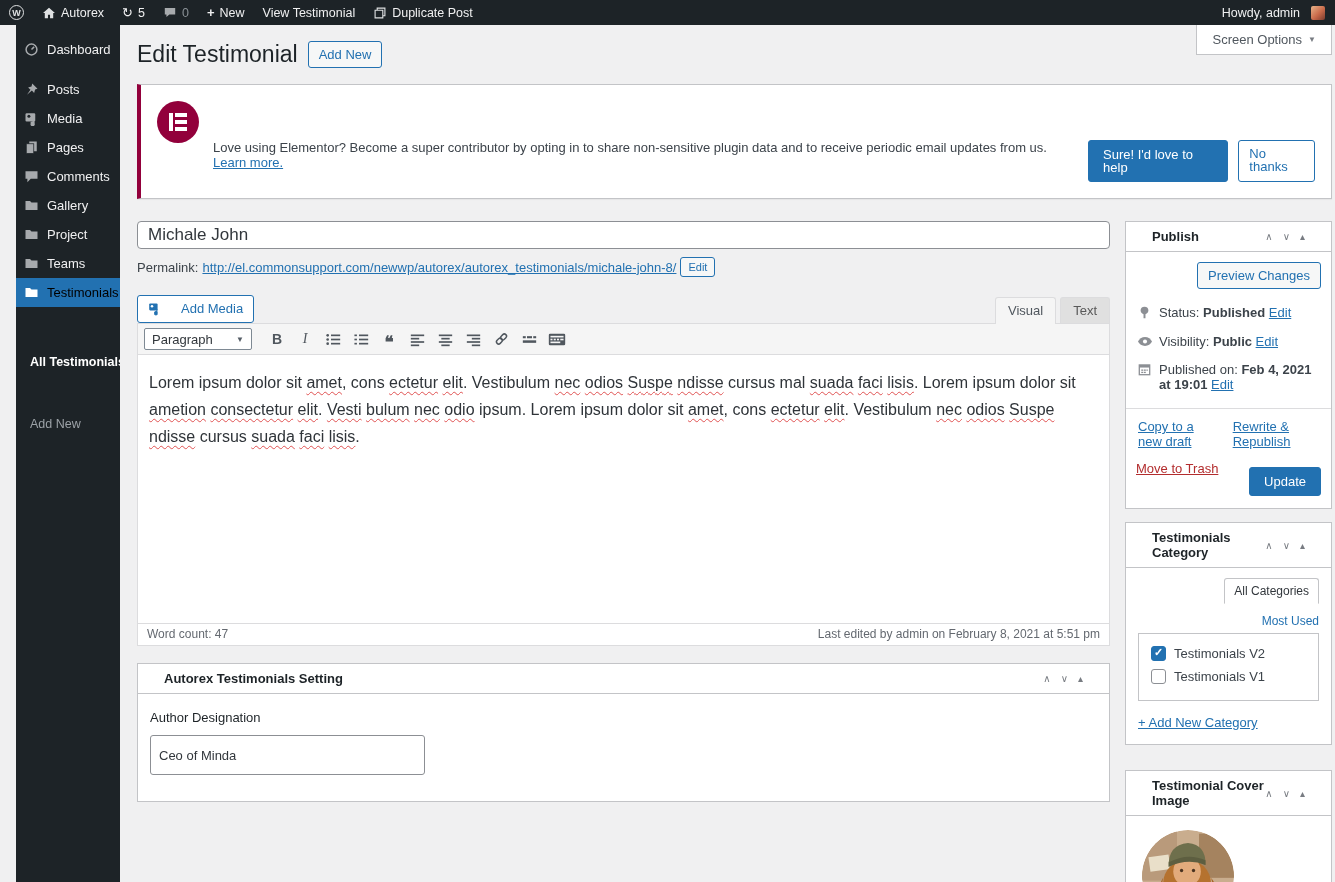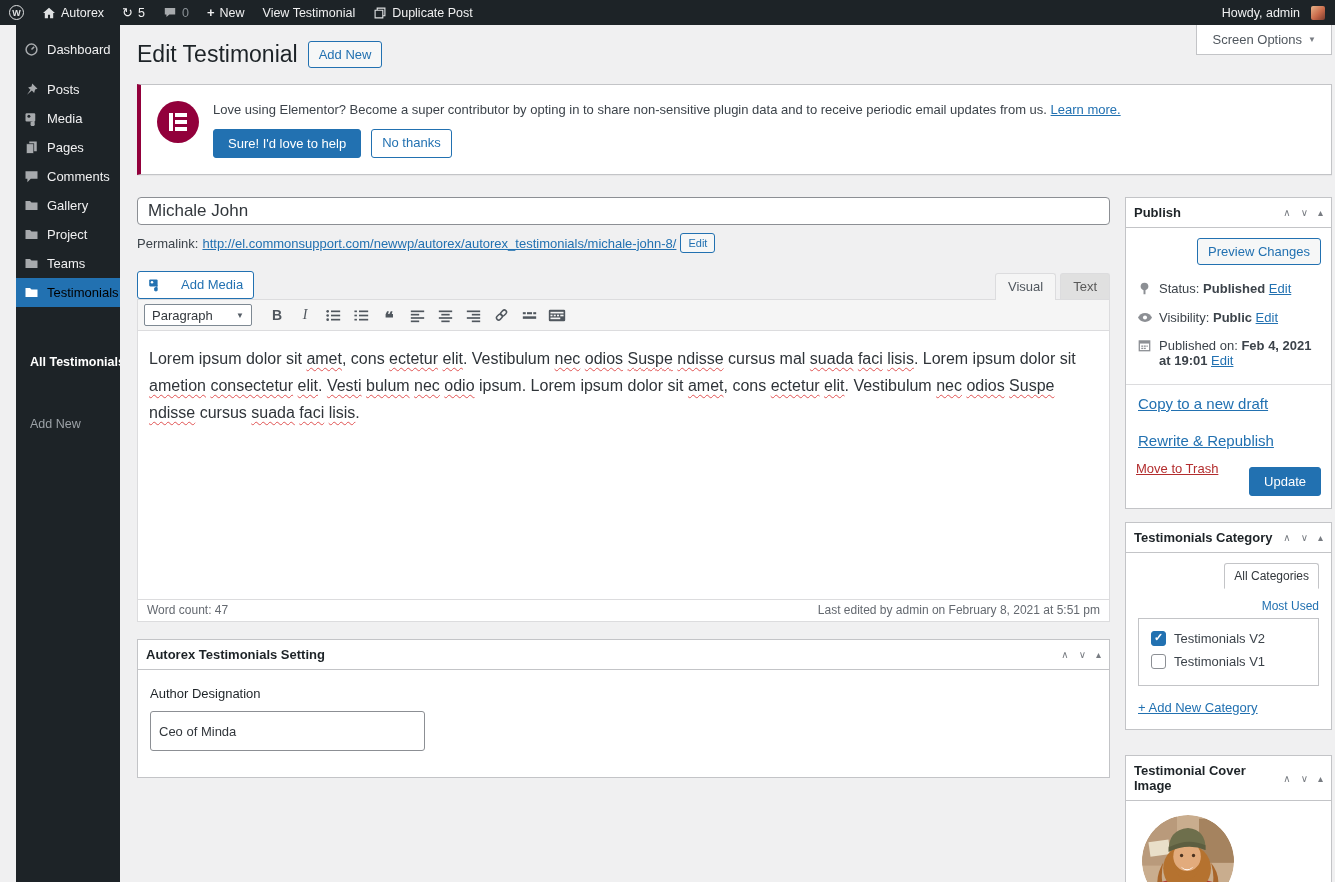--- a/index.html
+++ b/index.html
@@ -47,21 +47,21 @@
 
   
   .notice { margin-top:16px; width:1195px; background:#fff; border:1px solid #c3c4c7; border-left:4px solid #92003b;
     box-shadow:0 1px 1px rgba(0,0,0,.04); padding:14px 16px 16px 16px; display:flex; gap:14px; align-items:flex-start; }
   .el-logo { width:42px; height:42px; border-radius:50%; background:#92003b; flex:0 0 42px; position:relative; margin-top:2px; }
   .el-logo i { position:absolute; background:#fff; }
   .el-logo .v  { left:12px; top:12px; width:4px;  height:18px; }
   .el-logo .h1 { left:18px; top:12px; width:12px; height:4px; }
   .el-logo .h2 { left:18px; top:19px; width:12px; height:4px; }
   .el-logo .h3 { left:18px; top:26px; width:12px; height:4px; }
-  .notice-body { display:flex; flex-direction:column; gap:12px; padding-top:3px; }
+  .notice-body { display:flex; flex-direction:row; gap:12px; padding-top:3px;margin-top:38px; }
   .notice-text { font-size:13px; color:#3c434a; }
   .link { color:#2271b1; text-decoration:underline; cursor:pointer; }
   .notice-buttons { display:flex; gap:10px; }
 
   
   .columns { display:flex; gap:15px; margin-top:22px; align-items:flex-start; }
   .main-col { width:973px; }
   .side-col { width:207px; }
 
   .title-input { width:100%; height:28px; border:1px solid #8c8f94; border-radius:4px; background:#fff;
@@ -92,39 +92,39 @@
   .tb-btn svg { display:block; }
 
   .ed-content { min-height:268px; padding:15px 11px; font-size:16px; line-height:1.68; color:#2f3439; cursor:text; }
   .miss { text-decoration:underline; text-decoration-style:wavy; text-decoration-color:#e05252;
     text-decoration-thickness:1px; text-underline-offset:3px; }
   .ed-statusbar { border-top:1px solid #dcdcde; background:#fff; display:flex; justify-content:space-between;
     padding:3px 9px 4px; font-size:12px; color:#646970; }
 
   
   .metabox { background:#fff; border:1px solid #c3c4c7; }
-  .mb-head { display:flex; align-items:center; justify-content:space-between; padding:7px 8px; }
+  .mb-head { display:flex; align-items:center; justify-content:space-between; padding:7px 26px; }
   .mb-title { font-size:13px; font-weight:bold; color:#1d2327; }
   .mb-handles { display:flex; gap:10px; color:#787c82; font-size:10px; align-items:center; cursor:pointer; }
   .mb-handles span { cursor:pointer; }
   .mb-body { border-top:1px solid #c3c4c7; padding:10px 12px 14px; }
 
   .autorex-box { margin-top:17px; }
   .field-label { font-size:13px; color:#1d2327; margin:6px 0 10px; }
   .text-input { width:275px; height:40px; border:1px solid #8c8f94; border-radius:3px; font-size:13px; color:#32373c;
     padding:0 8px; background:#fff; font-family:"Liberation Sans",sans-serif; }
   .autorex-box .mb-body { padding-bottom:26px; }
 
   
   .pub-row-btn { display:flex; justify-content:flex-end; padding:10px 10px 6px; }
   .pub-rows { padding:4px 12px 10px; }
   .pub-row { display:flex; align-items:flex-start; gap:7px; padding:6px 0; font-size:13px; color:#3c434a; }
   .pub-row .ico { color:#8c8f94; flex:0 0 14px; margin-top:1px; }
   .pub-row b { font-weight:bold; }
-  .pub-links { border-top:1px solid #dcdcde; padding:10px 12px 4px; display:flex; flex-direction:column; gap:20px; font-size:15px; }
+  .pub-links { border-top:1px solid #dcdcde; padding:10px 12px 4px; display:flex; flex-direction:row; gap:12px; font-size:13px; }
   .pub-footer { padding:8px 10px 12px; display:flex; justify-content:space-between; align-items:flex-start; }
   .danger-link { color:#b32d2e; text-decoration:underline; cursor:pointer; }
   .pub-footer .btn-primary { margin-top:6px; }
 
   
   .cat-box { margin-top:13px; }
   .cat-tabs { display:flex; align-items:flex-end; gap:10px; margin-bottom:-1px; position:relative; z-index:2;flex-direction:column; }
   .cat-tab-active { border:1px solid #c3c4c7; border-bottom:1px solid #fff; background:#fff; padding:5px 9px;
     font-size:12px; color:#32373c; border-radius:3px 3px 0 0; cursor:pointer; }
   .cat-tab-link { font-size:12px; padding-bottom:6px; }

